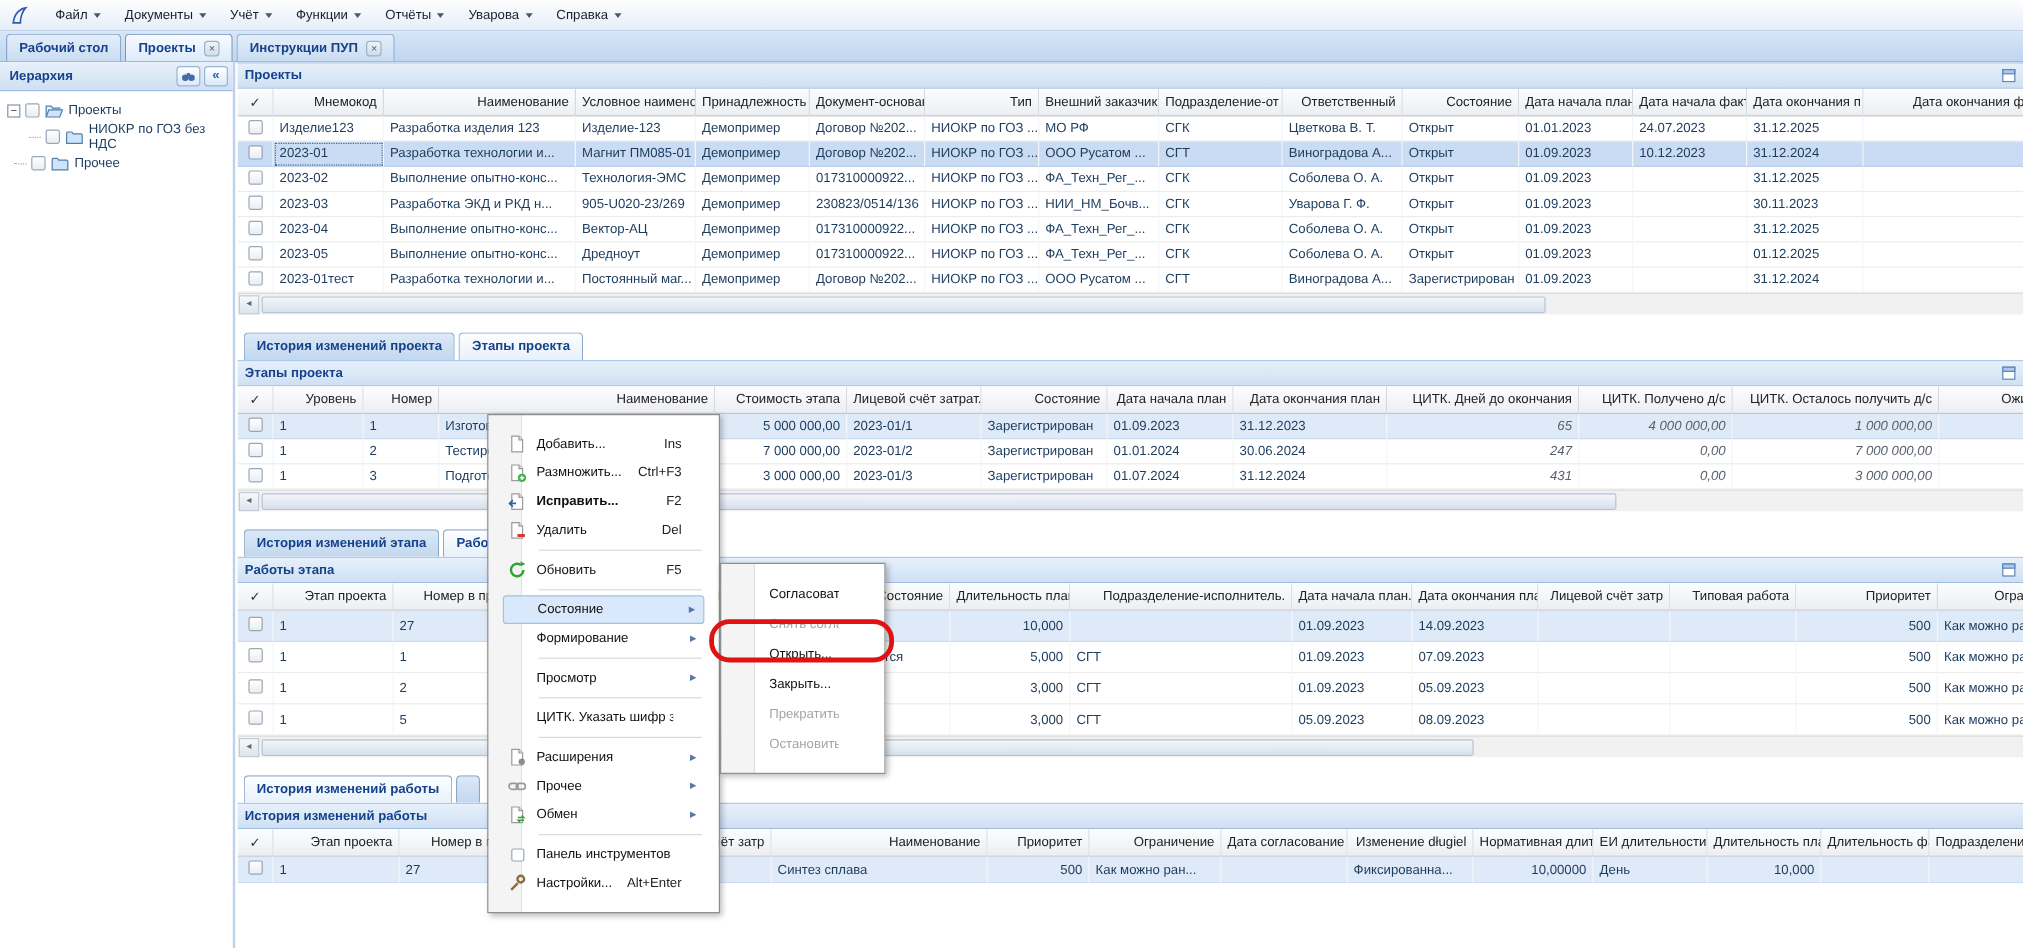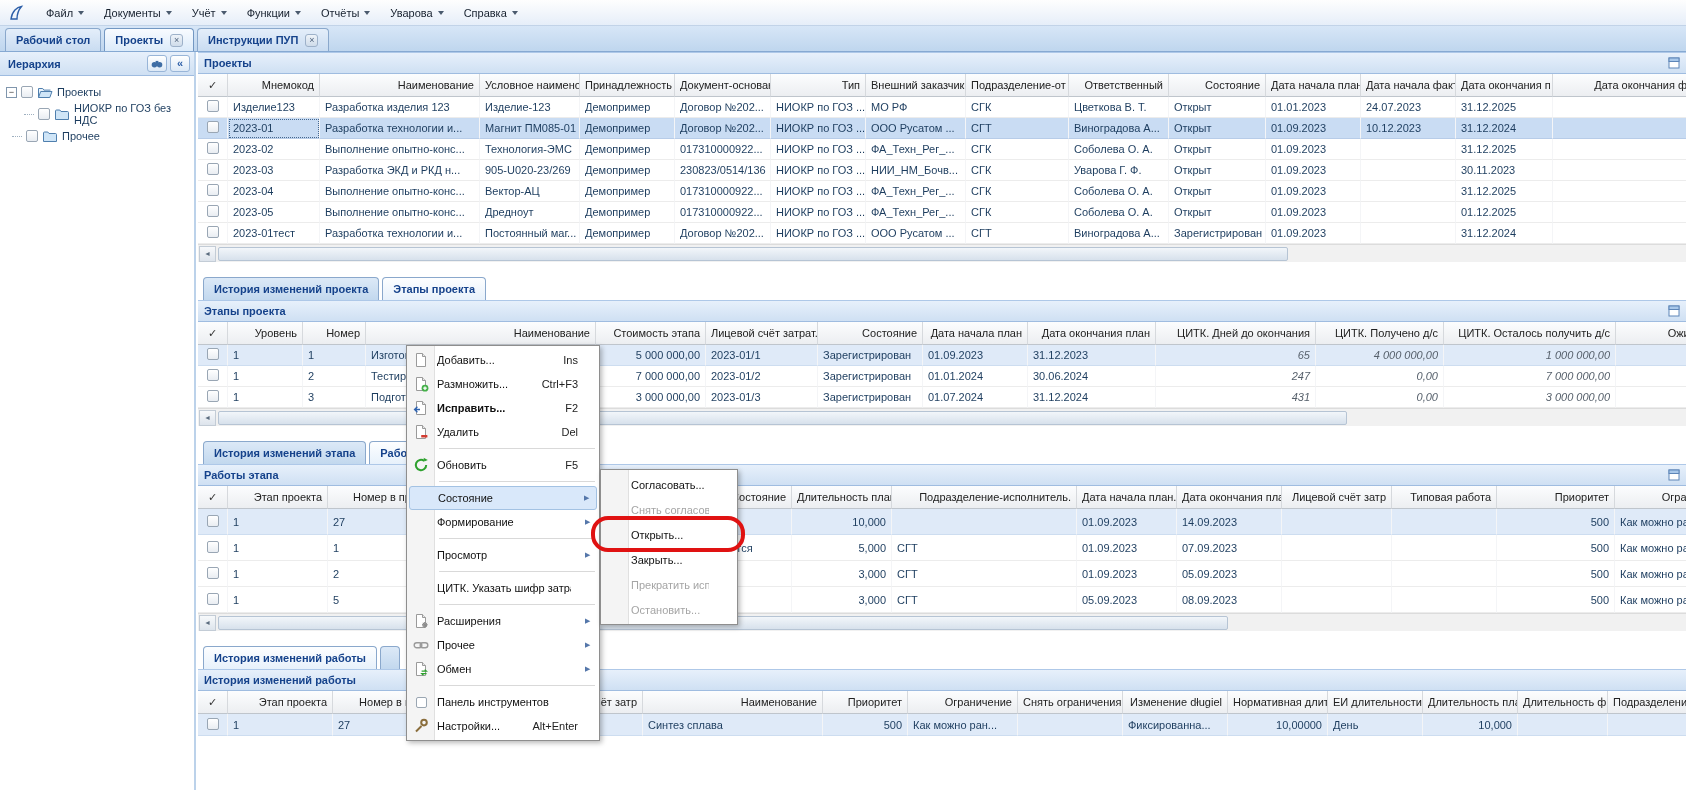--- a/index.html
+++ b/index.html
@@ -54,21 +54,21 @@
   td.focus{background:#b9d2ef;outline:1px dotted #46688f;outline-offset:-2px;}
   th.chk{text-align:center;color:#333;}
   td.chkcell{text-align:center;}
 
   
   .hscroll{height:18px;background:#f1f1f1;border-top:1px solid #dcdcdc;display:flex;align-items:center;padding:0 1px;}
   .hs-btn{width:17px;height:16px;background:linear-gradient(#f7f9fb,#dde4ec);border:1px solid #c3ccd6;display:flex;align-items:center;justify-content:center;color:#5a6b7e;font-size:7px;flex:none;}
   .hs-thumb{height:14px;background:linear-gradient(#f2f6fa,#d7e1ec);border:1px solid #b6c4d4;border-radius:2px;margin-left:2px;}
 
   
-  .menu{position:absolute;background:linear-gradient(to right,#f4f4f4 0 27px,#e0e0e0 27px 28px,#ffffff 28px);border:1px solid #8e8e8e;box-shadow:2px 2px 5px rgba(0,0,0,.28);padding:2px;}
+  .menu{position:absolute;background:linear-gradient(to right,#f4f4f4 0 27px,#e0e0e0 27px 28px,#ffffff 28px);border:1px solid #8e8e8e;box-shadow:2px 2px 5px rgba(0,0,0,.28);padding:12px;}
   #ctx{left:406px;top:345px;width:194px;z-index:40;}
   #sub{left:600px;top:469px;width:138px;z-index:45;}
   .mi{display:flex;align-items:center;height:24px;padding:0 5px 0 3px;gap:7px;color:#111;}
   #sub .mi{height:25px;}
   .mi .ic{width:18px;display:flex;justify-content:center;flex:none;}
   .mi .lbl{flex:1;white-space:nowrap;overflow:hidden;}
   .mi .sc{white-space:nowrap;color:#222;}
   .mi .arr{width:7px;color:#5577aa;font-size:7px;flex:none;}
   .mi.hl{background:#d9e8fa;border:1px solid #a3c2e3;border-radius:3px;}
   .mi.dis,.mi.dis .sc{color:#a5a5a5;}
@@ -620,21 +620,21 @@
         </colgroup>
         <thead>
           <tr>
             <th class="chk ">✓</th>
             <th class=" ">Этап проекта</th>
             <th class=" ">Номер в пр</th>
             <th class=" right">Лицевой счёт затр</th>
             <th class=" ">Наименование</th>
             <th class=" right">Приоритет</th>
             <th class=" ">Ограничение</th>
-            <th class=" ">Снять ограничения</th>
+            <th class=" ">Дата согласование</th>
             <th class=" ">Изменение długiel</th>
             <th class=" right">Нормативная длит</th>
             <th class=" ">ЕИ длительности</th>
             <th class=" right">Длительность пла</th>
             <th class=" ">Длительность фак</th>
             <th class=" ">Подразделение-ис</th>
           </tr>
         </thead>
         <tbody>
           <tr class="sel-light">

